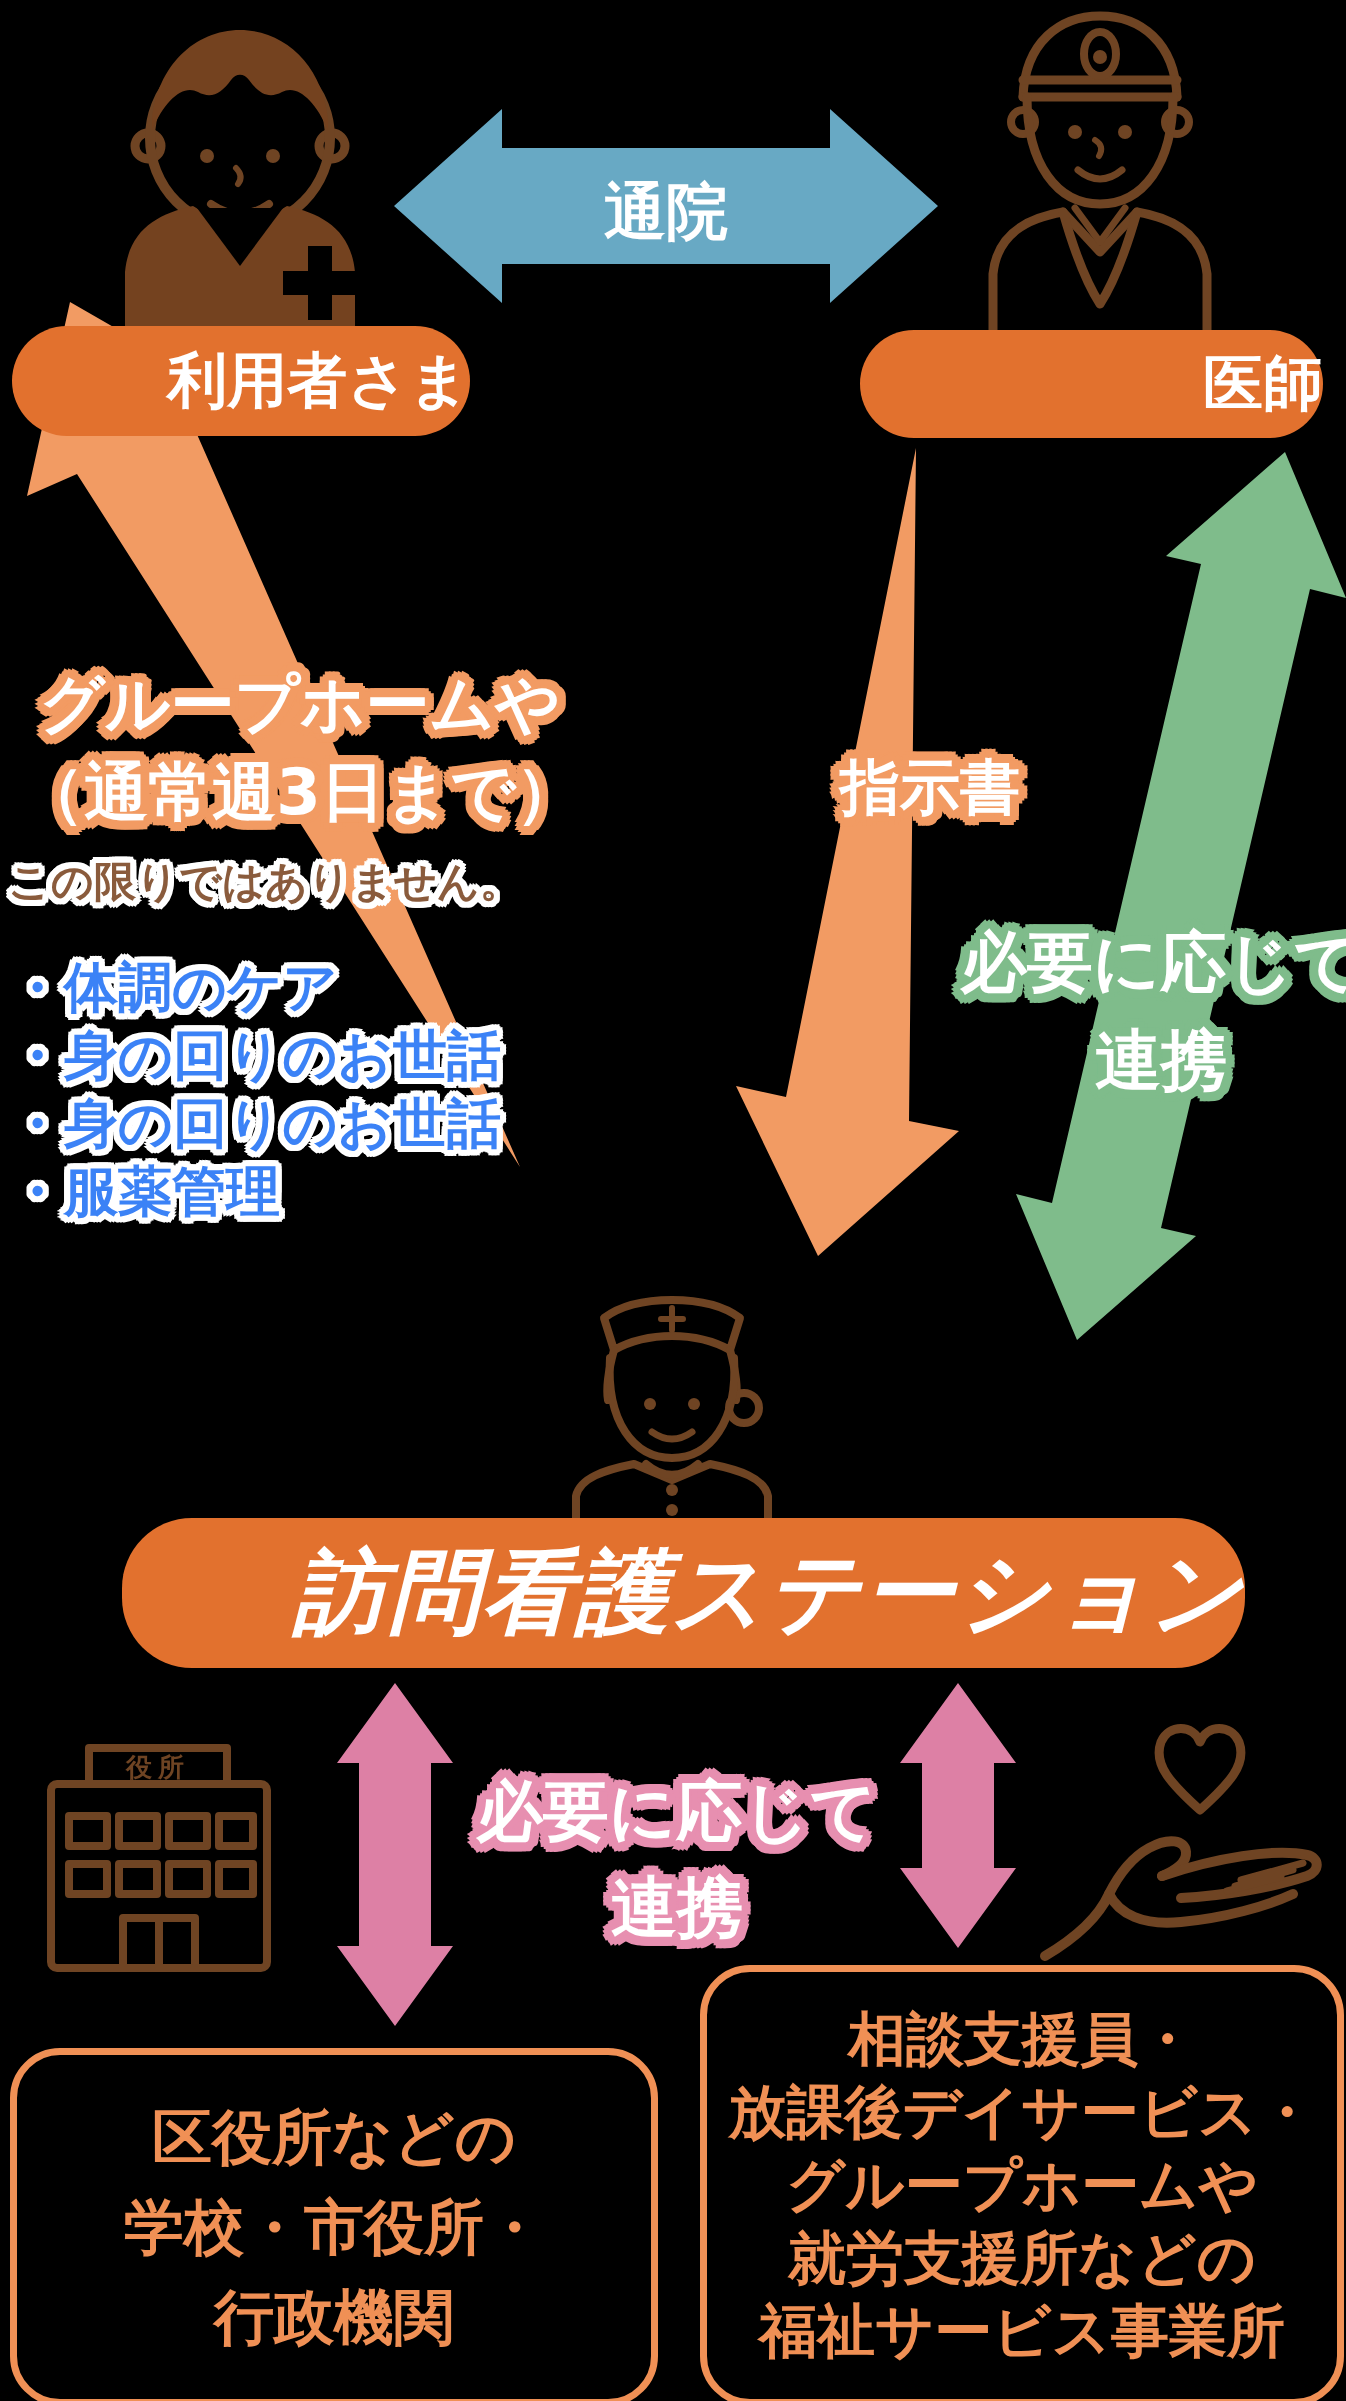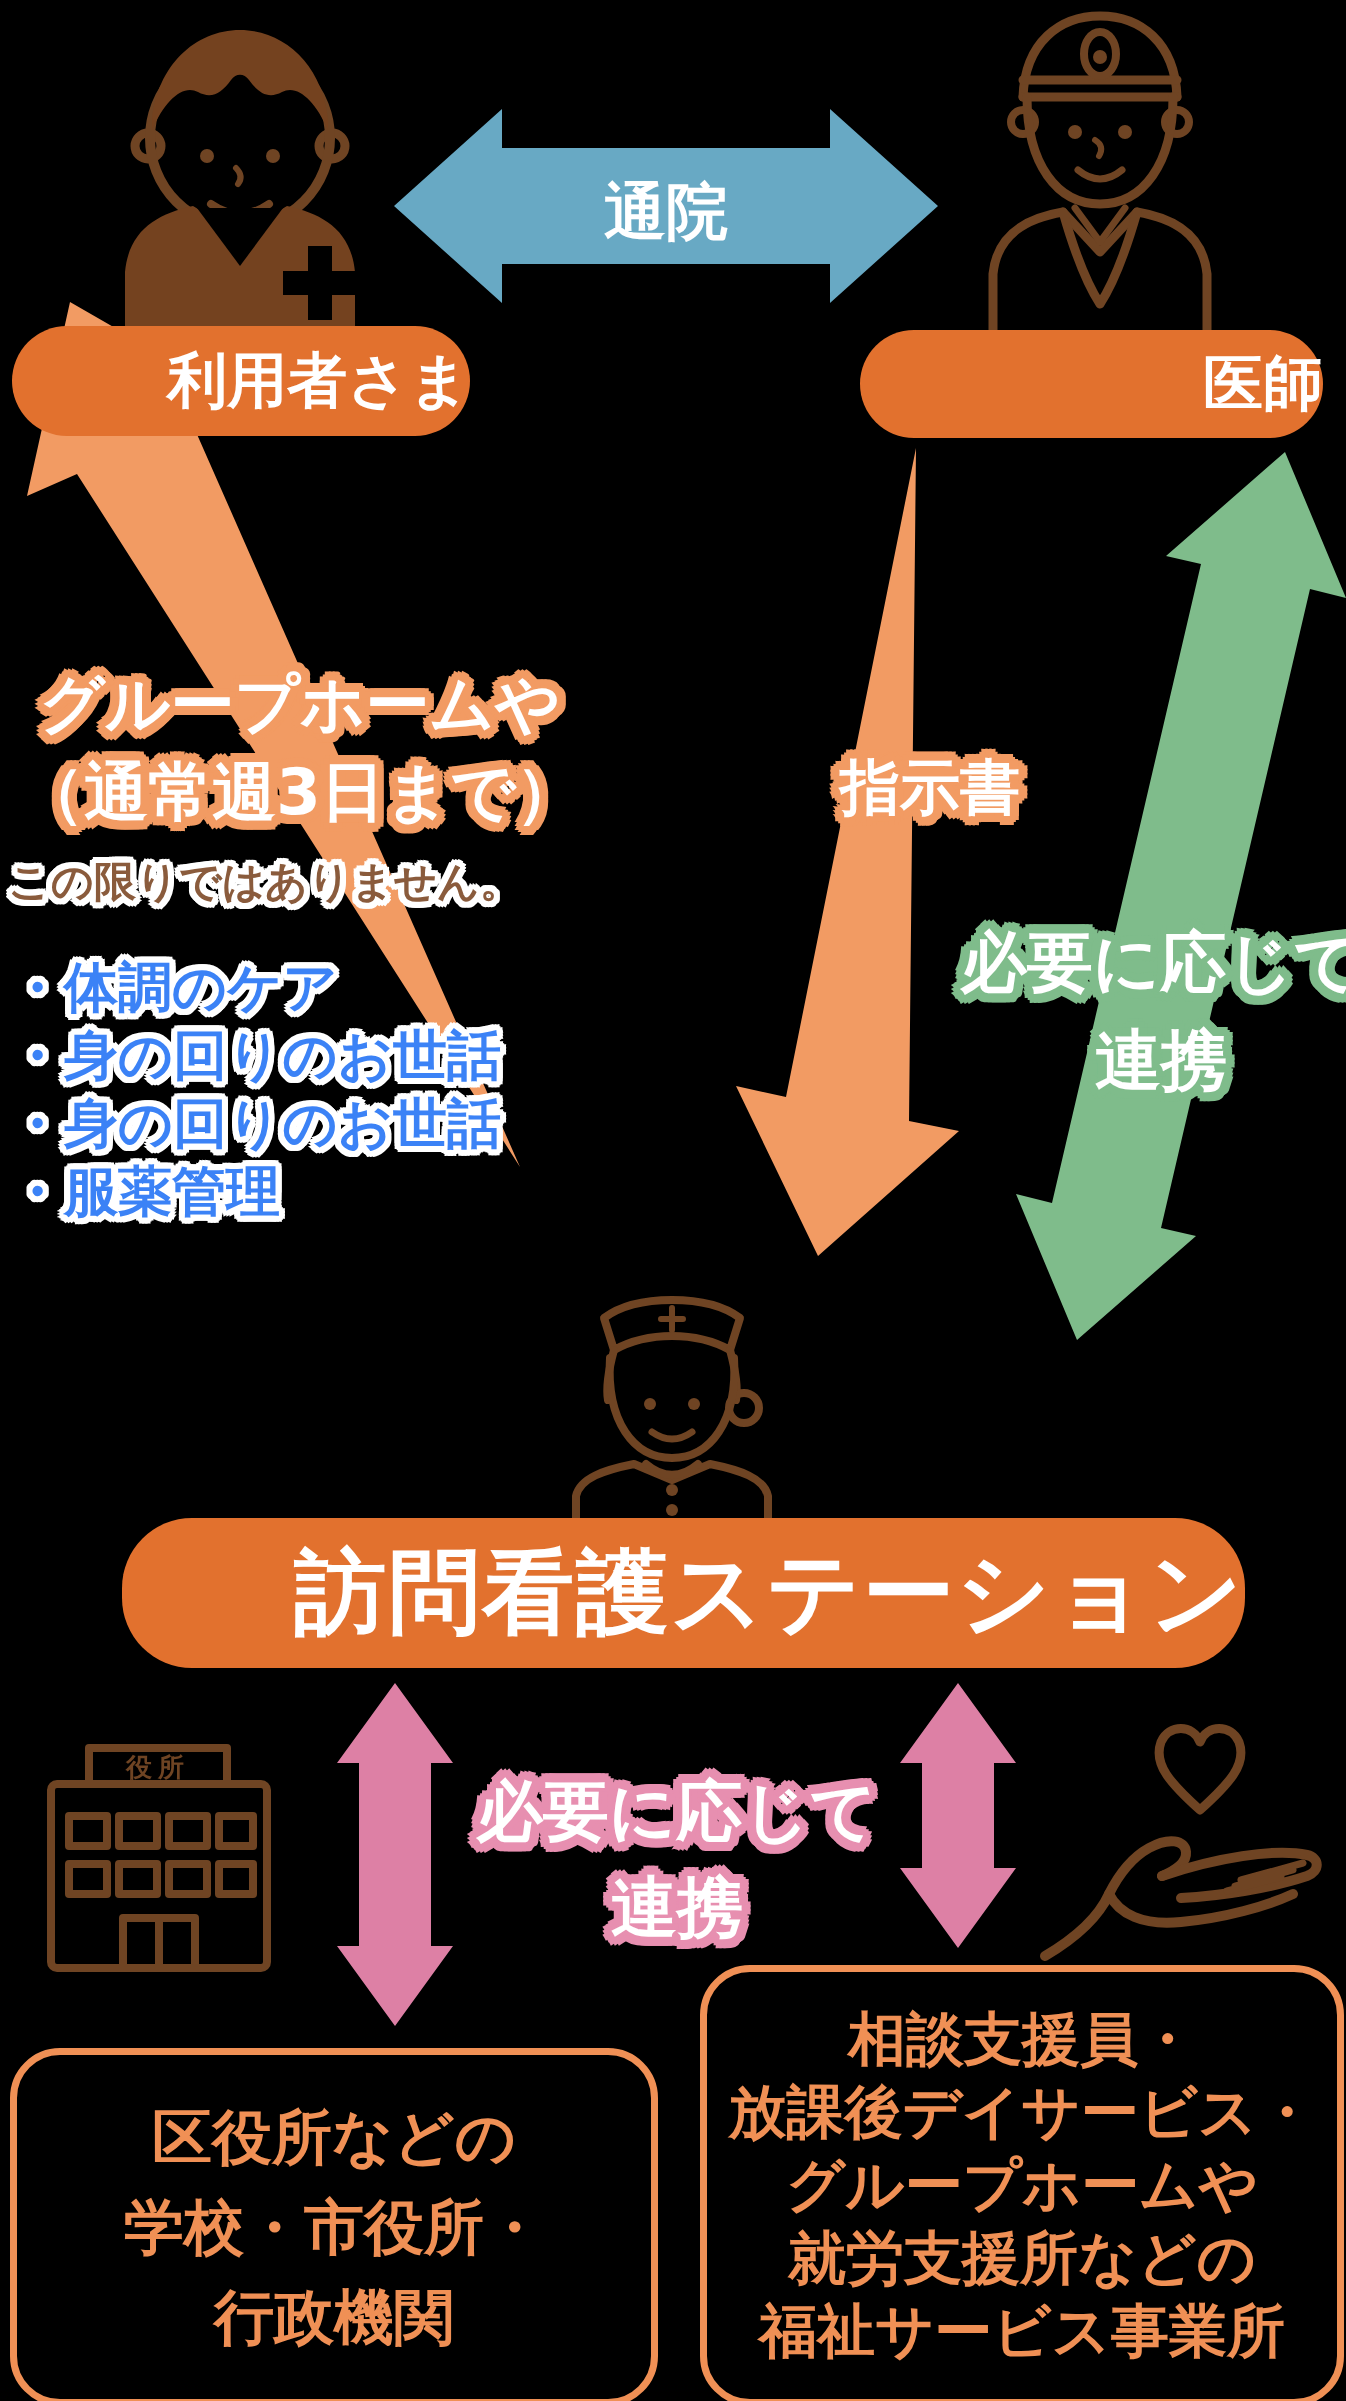--- a/index.html
+++ b/index.html
@@ -48,21 +48,21 @@
     3px 6px 0 #fff,3px -6px 0 #fff,-3px 6px 0 #fff,-3px -6px 0 #fff;}
   
   .commute-label{left:666px;top:170px;font-size:62px;color:#fff;}
   .user-pill{left:12px;top:326px;width:458px;height:110px;border-radius:55px;font-size:60px;}
   .doctor-pill{left:860px;top:330px;width:463px;height:108px;border-radius:54px;font-size:60px;}
   .visit-title{left:0;top:660px;width:600px;font-size:64px;line-height:88px;}
   .visit-note{left:8px;top:852px;font-size:42px;line-height:60px;color:#8a5b3c;}
   .care-list{left:10px;top:938px;font-size:54px;line-height:68px;color:#3b82f6;margin-top:16px;}
   .order-label{left:930px;top:748px;font-size:60px;}
   .doctor-coop-label{left:1161px;top:914px;font-size:66px;line-height:98px;}
-  .station-banner{left:122px;top:1518px;width:1123px;height:150px;border-radius:70px;font-size:92px;letter-spacing:2px;}
+  .station-banner{left:122px;top:1518px;width:1123px;height:150px;border-radius:70px;font-size:92px;letter-spacing:2px;font-style:italic;}
   .welfare-coop-label{left:677px;top:1764px;font-size:66px;line-height:96px;}
   .left-box{left:10px;top:2048px;width:634px;height:344px;font-size:60px;line-height:90px;}
   .right-box{left:700px;top:1965px;width:630px;height:427px;font-size:58px;line-height:73px;}
 </style>
 </head>
 <body>
 
 <div class="canvas">
 
   <svg class="layer" width="1346" height="2401" viewBox="0 0 1346 2401">

